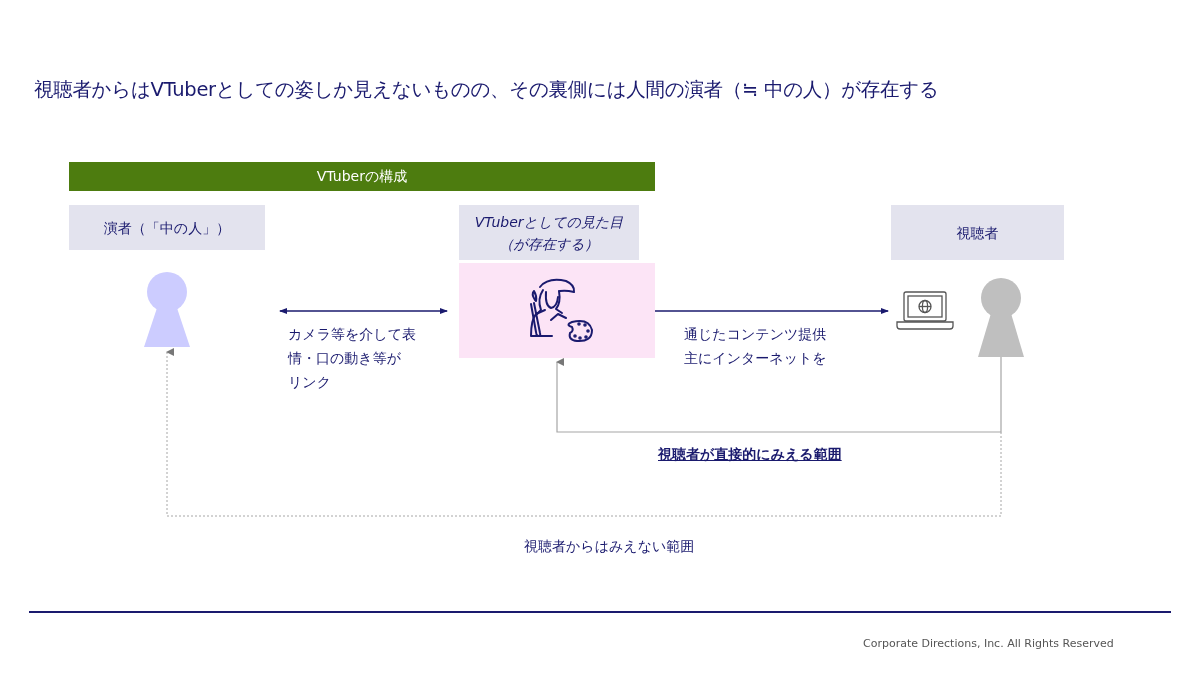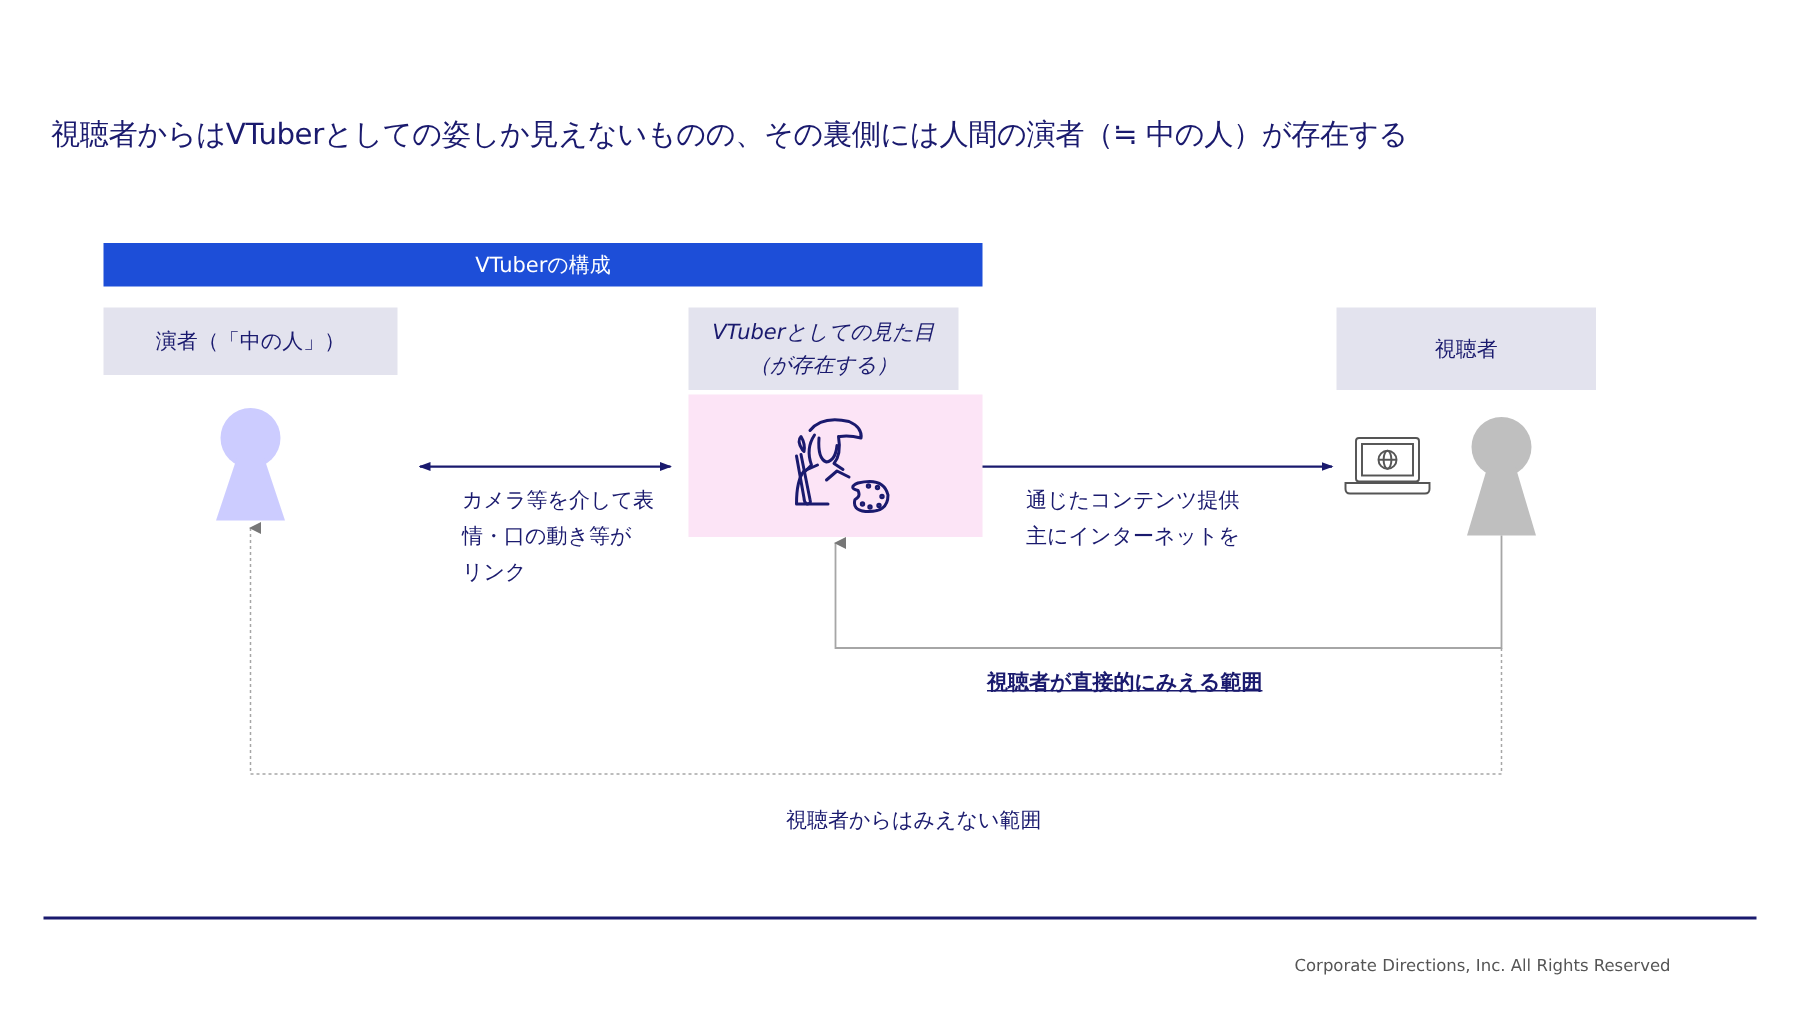--- a/index.html
+++ b/index.html
@@ -1,29 +1,29 @@
 <!DOCTYPE html>
 <html><head>
   <meta charset="utf-8">
   <style>
     html, body { margin: 0; padding: 0; background: #ffffff; }
     body { width: 1200px; height: 675px; position: relative; overflow: hidden;
            font-family: "DejaVu Sans", "Liberation Sans", sans-serif; color: #1a1a6e; }
     .abs { position: absolute; }
     .title { left: 34px; top: 76px; font-size: 19.5px; color: #1a1a6e; white-space: nowrap; letter-spacing: -0.3px; }
-    .banner { left: 69px; top: 162px; width: 586px; height: 29px; background: #1d4ed8; color: #ffffff;
+    .banner { left: 69px; top: 162px; width: 586px; height: 29px; background: #4d7c0f; color: #ffffff;
               font-size: 14px; display: flex; align-items: center; justify-content: center; }
     .label-box { background: #e3e3ee; color: #1a1a6e; font-size: 14px; display: flex; flex-direction: column;
                  align-items: center; justify-content: center; text-align: center; line-height: 22px; }
     .performer-box { left: 69px; top: 205px; width: 196px; height: 45px; }
     .avatar-box { left: 459px; top: 205px; width: 180px; height: 55px; font-style: italic; }
     .viewer-box { left: 891px; top: 205px; width: 173px; height: 55px; }
     .avatar-pink { left: 459px; top: 263px; width: 196px; height: 95px; background: #fce4f6; }
     .desc { font-size: 14px; color: #1a1a6e; line-height: 24px; white-space: nowrap; }
-    .link-desc { left: 308px; top: 322px; }
+    .link-desc { left: 288px; top: 322px; }
     .content-desc { left: 684px; top: 322px; }
     .visible-label { left: 658px; top: 446px; font-size: 14px; font-weight: bold; color: #1a1a6e;
                      text-decoration: underline; white-space: nowrap; }
     .invisible-label { left: 476px; top: 538px; font-size: 14px; color: #1a1a6e; white-space: nowrap; margin-left: 48px; }
     .footer-line { left: 29px; top: 611px; width: 1142px; height: 2px; background: #1a1a6e; }
     .copyright { left: 863px; top: 637px; font-size: 11px; color: #555555; white-space: nowrap; text-align: right; }
     svg.overlay { position: absolute; left: 0; top: 0; }
   </style>
 </head>
 <body>

